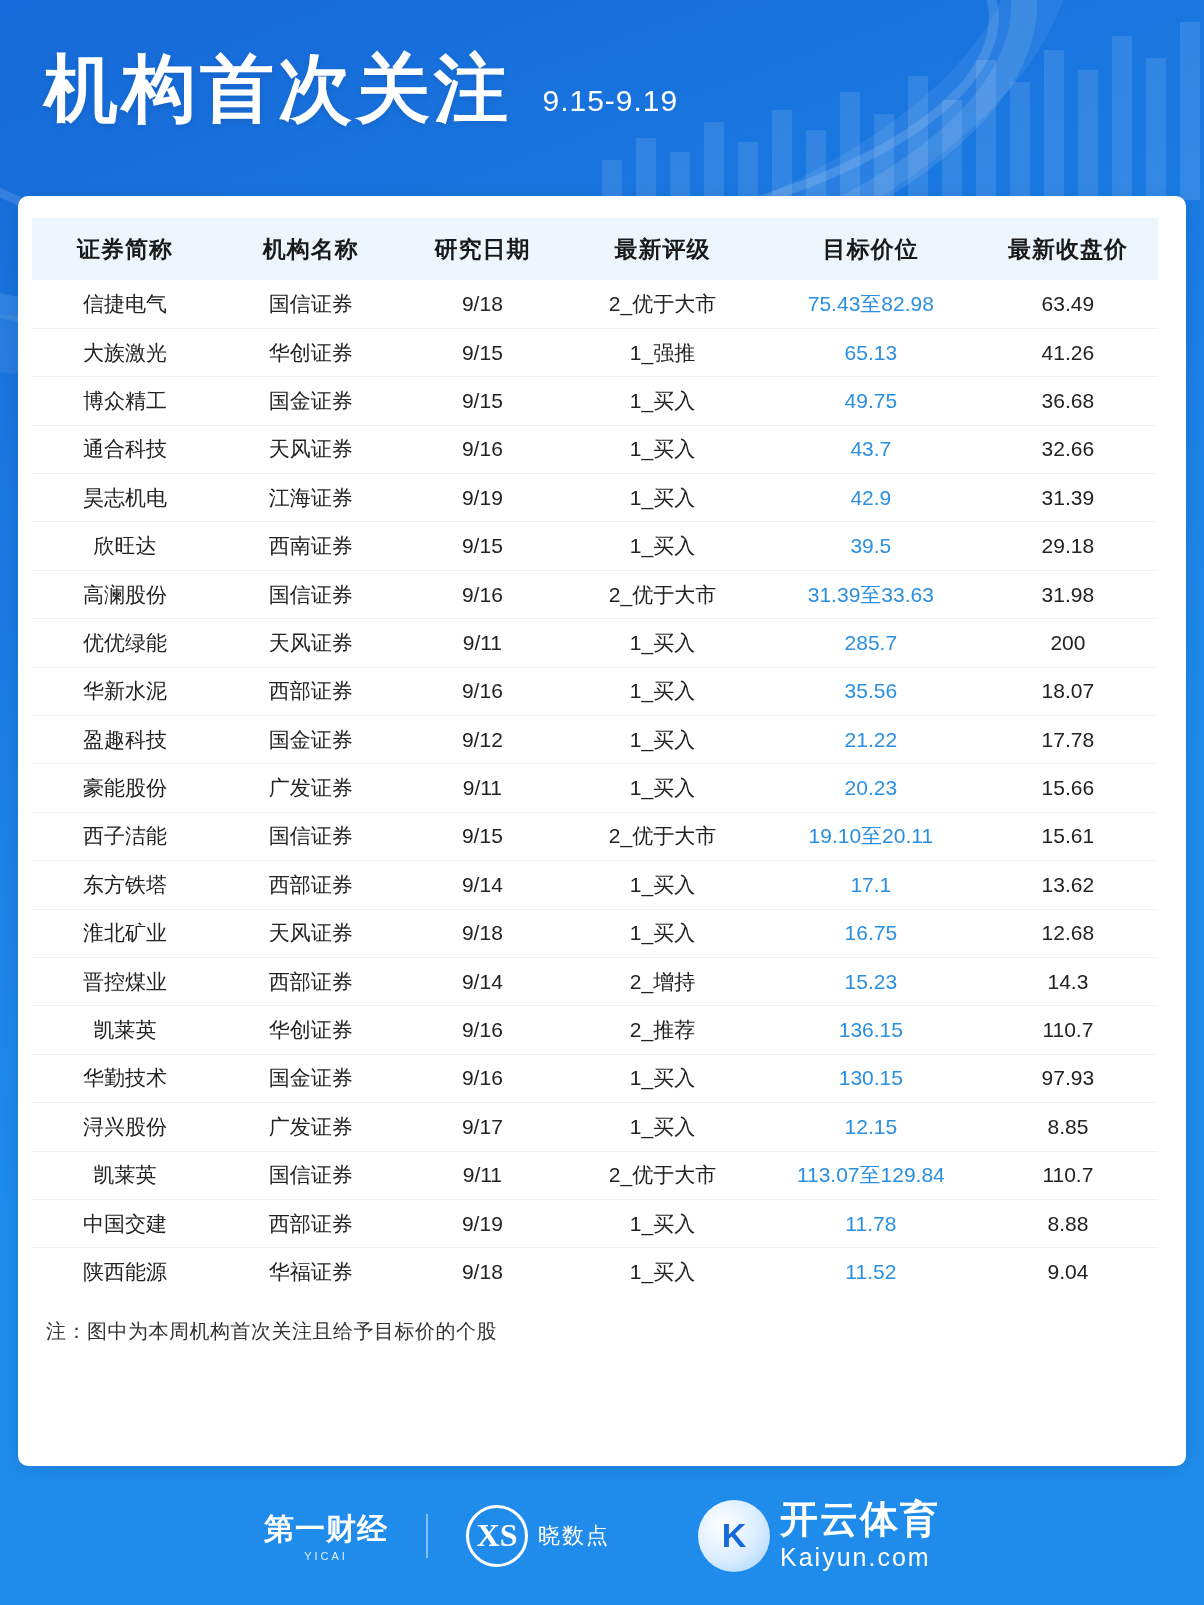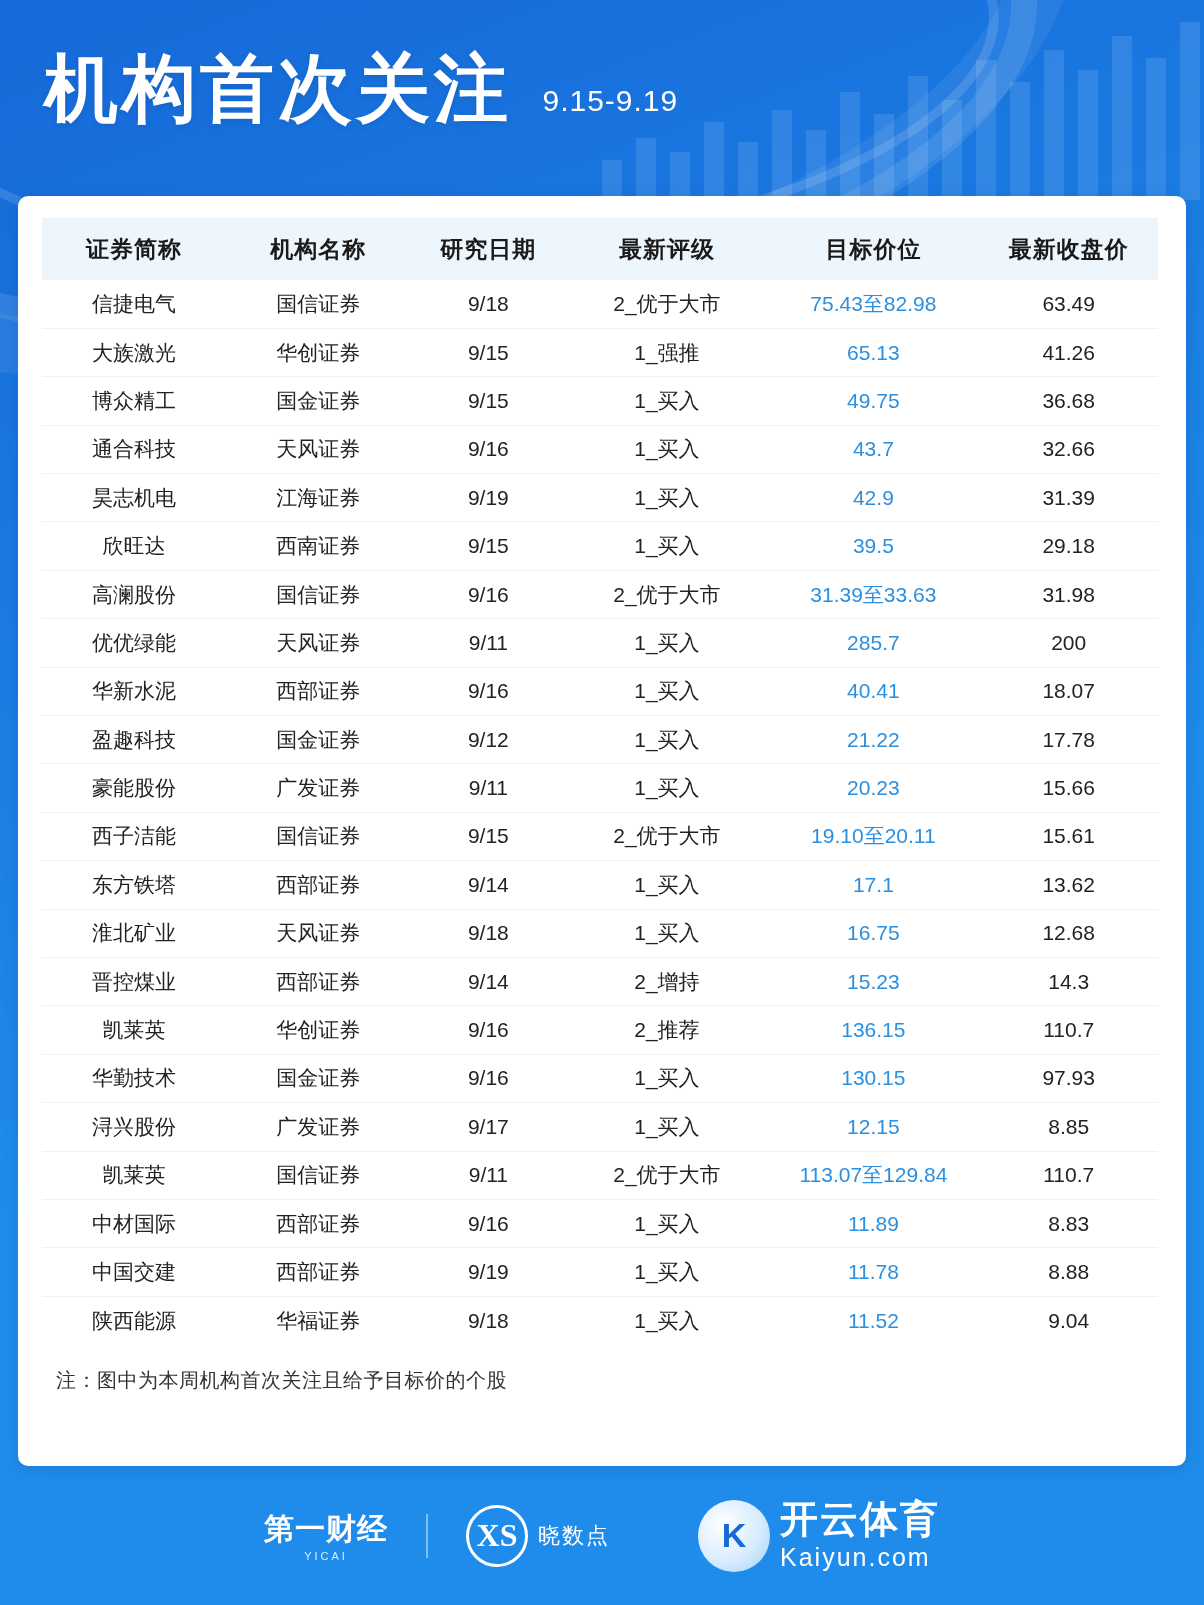--- a/index.html
+++ b/index.html
@@ -57,21 +57,21 @@
 
   .card {
     position: absolute;
     left: 18px;
     top: 196px;
     width: 1168px;
     height: 1270px;
     background: #ffffff;
     border-radius: 10px;
     box-shadow: 0 4px 18px rgba(0,0,0,0.10);
-    padding: 22px 28px 0 24px;
+    padding: 22px 28px 0 14px;
   }
 
   table { width: 100%; border-collapse: collapse; table-layout: fixed; }
   thead th {
     background: #eef6fd;
     font-size: 23px;
     font-weight: bold;
     color: #1a1a1a;
     height: 62px;
     text-align: center;
@@ -261,21 +261,21 @@
             <td>9/11</td>
             <td>1_买入</td>
             <td class="price">285.7</td>
             <td>200</td>
           </tr>
           <tr>
             <td>华新水泥</td>
             <td>西部证券</td>
             <td>9/16</td>
             <td>1_买入</td>
-            <td class="price">40.41</td>
+            <td class="price">35.56</td>
             <td>18.07</td>
           </tr>
           <tr>
             <td>盈趣科技</td>
             <td>国金证券</td>
             <td>9/12</td>
             <td>1_买入</td>
             <td class="price">21.22</td>
             <td>17.78</td>
           </tr>
@@ -343,28 +343,20 @@
             <td class="price">12.15</td>
             <td>8.85</td>
           </tr>
           <tr>
             <td>凯莱英</td>
             <td>国信证券</td>
             <td>9/11</td>
             <td>2_优于大市</td>
             <td class="price">113.07至129.84</td>
             <td>110.7</td>
-          </tr>
-          <tr>
-            <td>中材国际</td>
-            <td>西部证券</td>
-            <td>9/16</td>
-            <td>1_买入</td>
-            <td class="price">11.89</td>
-            <td>8.83</td>
           </tr>
           <tr>
             <td>中国交建</td>
             <td>西部证券</td>
             <td>9/19</td>
             <td>1_买入</td>
             <td class="price">11.78</td>
             <td>8.88</td>
           </tr>
           <tr>

